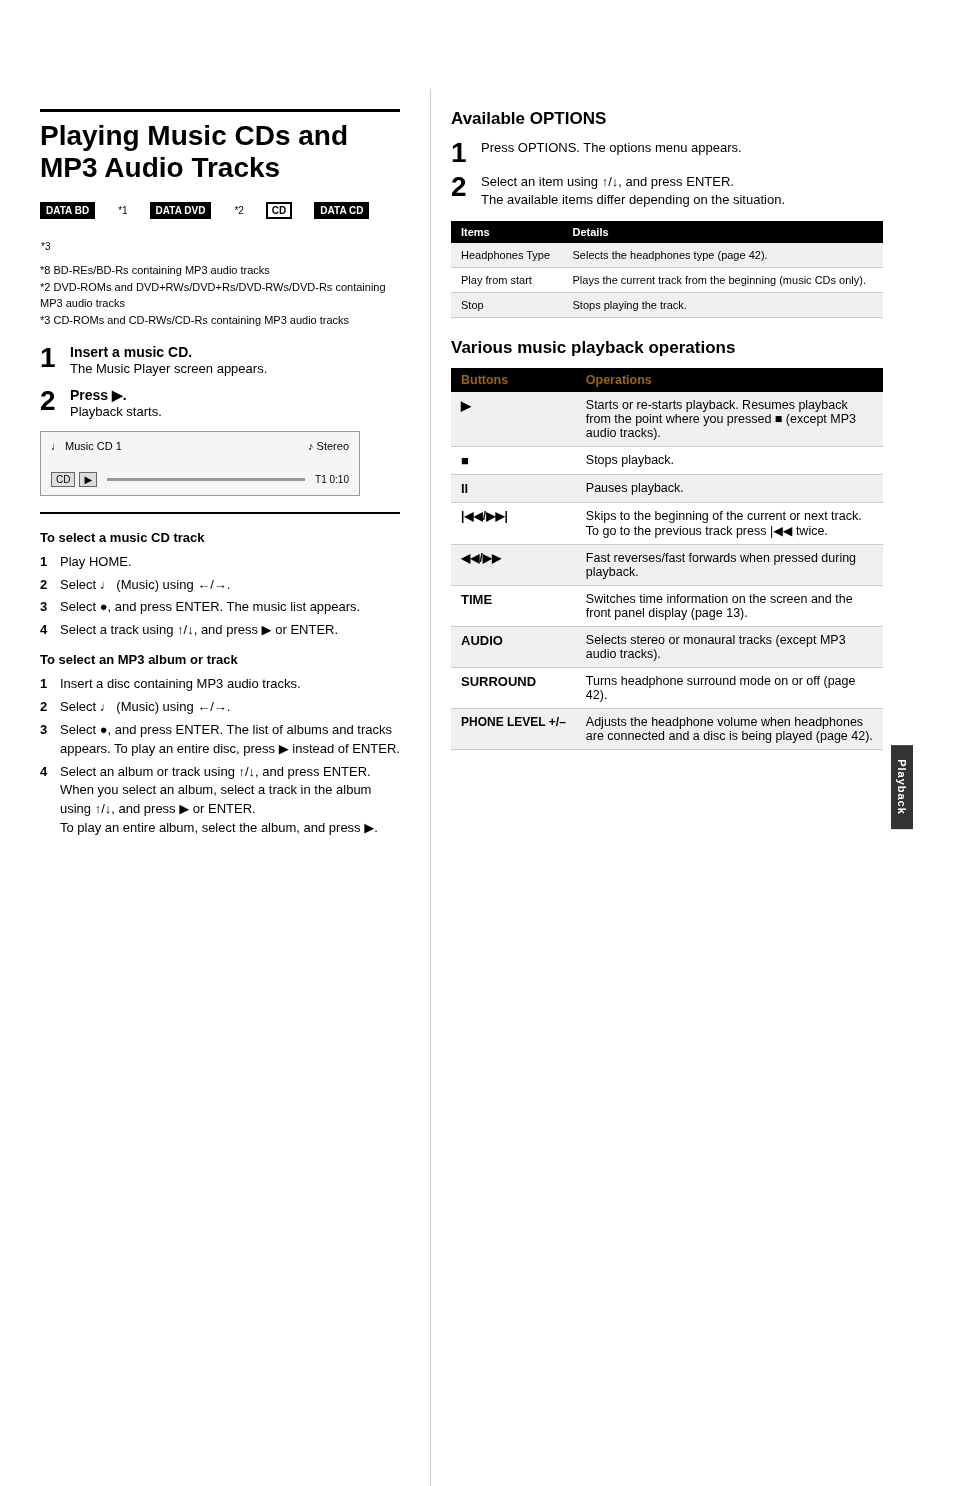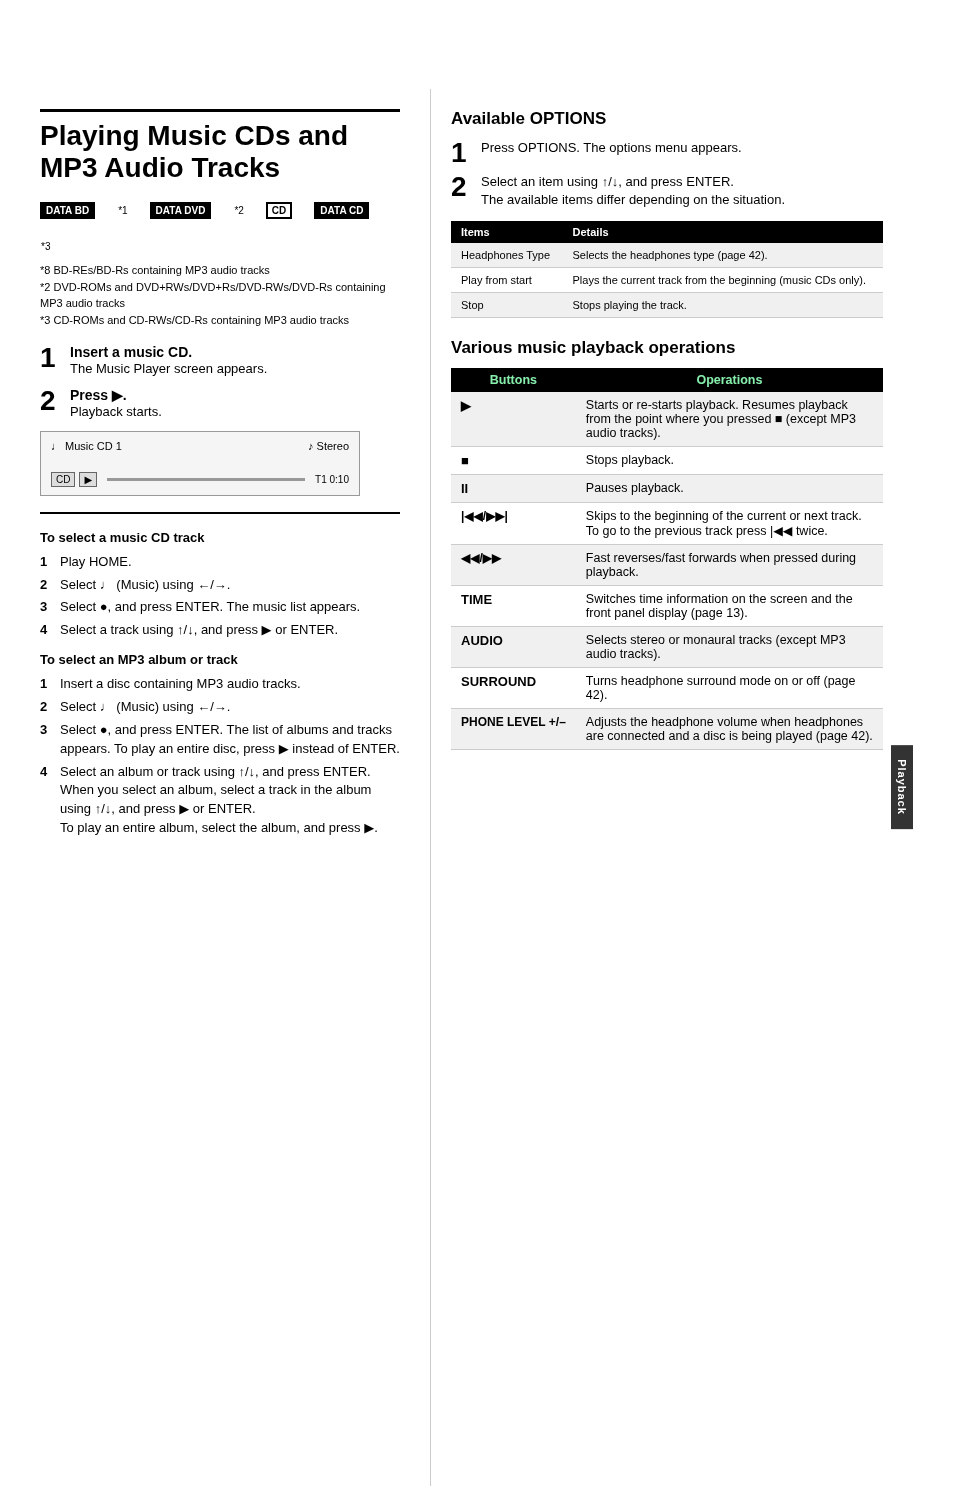--- a/index.html
+++ b/index.html
@@ -226,23 +226,23 @@
     }
 
     
     .ops-table {
       width: 100%;
       border-collapse: collapse;
       font-size: 12.5px;
     }
     .ops-table th {
       background: #000;
-      color: #86efac;
+      color: #a16207;
       padding: 5px 10px;
-      text-align: center;
+      text-align: left;
       font-weight: bold;
     }
     .ops-table td {
       padding: 6px 10px;
       border-bottom: 1px solid #ccc;
       vertical-align: top;
     }
     .ops-table tr:nth-child(odd) td {
       background: #f0f0f0;
     }

